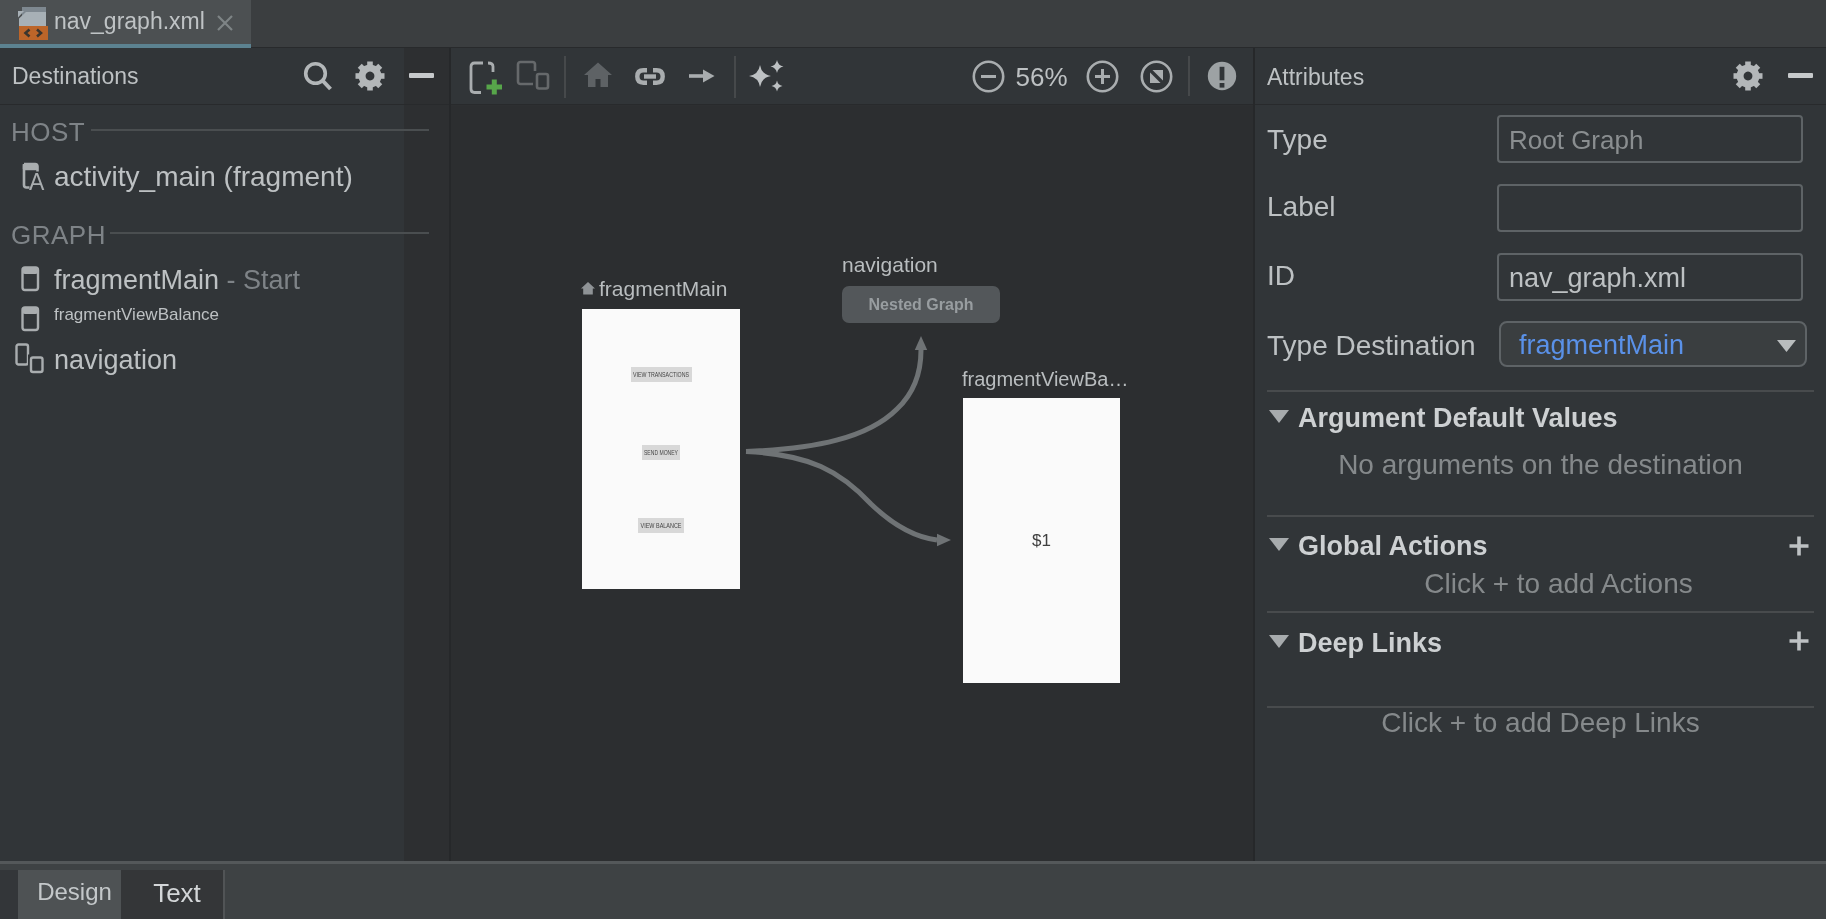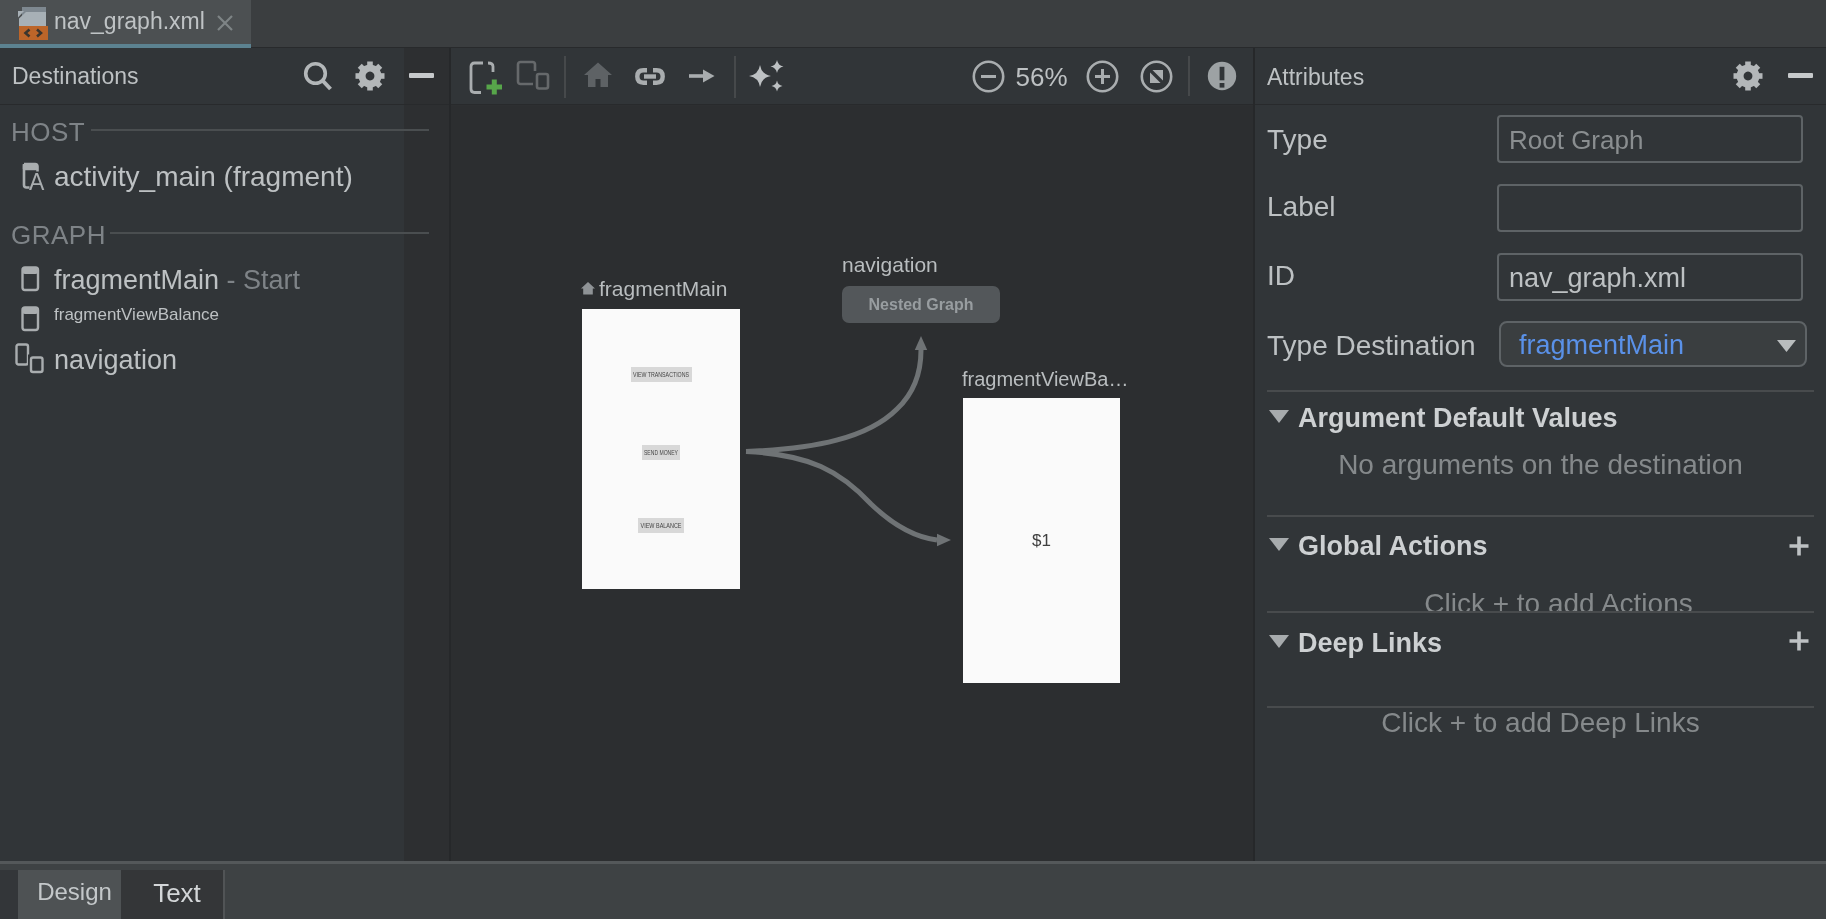--- a/index.html
+++ b/index.html
@@ -226,21 +226,21 @@
   <div class="abs" style="left:43px;top:355px;font-size:27px;font-weight:bold;color:#CDD0D2;">Argument Default Values</div>
   <div class="abs" style="left:0;top:401px;width:571px;font-size:28px;color:#85898B;text-align:center;">No arguments on the destination</div>
   <div class="abs" style="left:12px;top:467px;width:547px;height:2px;background:#484B4D;"></div>
   <svg class="abs" style="left:14px;top:490px;" width="20" height="13" viewBox="0 0 20 13">
       <polygon points="0,0 20,0 10,13" fill="#A7ABAD"></polygon>
     </svg>
   <div class="abs" style="left:43px;top:483px;font-size:27px;font-weight:bold;color:#CDD0D2;">Global Actions</div>
   <svg class="abs" style="left:533px;top:487px;" width="22" height="22" viewBox="0 0 22 22">
       <path d="M11 1.5 L11 20.5 M1.5 11 L20.5 11" stroke="#BDC1C3" stroke-width="3.6"></path>
     </svg>
-  <div class="abs" style="left:0;top:540px;width:571px;font-size:28px;color:#85898B;text-align:center;padding-left:36px;">Click + to add Actions</div>
+  <div class="abs" style="left:0;top:520px;width:571px;font-size:28px;color:#85898B;text-align:center;padding-left:36px;">Click + to add Actions</div>
   <div class="abs" style="left:12px;top:563px;width:547px;height:2px;background:#484B4D;"></div>
   <svg class="abs" style="left:14px;top:587px;" width="20" height="13" viewBox="0 0 20 13">
       <polygon points="0,0 20,0 10,13" fill="#A7ABAD"></polygon>
     </svg>
   <div class="abs" style="left:43px;top:580px;font-size:27px;font-weight:bold;color:#CDD0D2;">Deep Links</div>
   <svg class="abs" style="left:533px;top:582px;" width="22" height="22" viewBox="0 0 22 22">
       <path d="M11 1.5 L11 20.5 M1.5 11 L20.5 11" stroke="#BDC1C3" stroke-width="3.6"></path>
     </svg>
   <div class="abs" style="left:0;top:616px;width:571px;font-size:28px;color:#85898B;text-align:center;margin-top:43px;">Click + to add Deep Links</div>
   <div class="abs" style="left:12px;top:658px;width:547px;height:2px;background:#484B4D;"></div>

